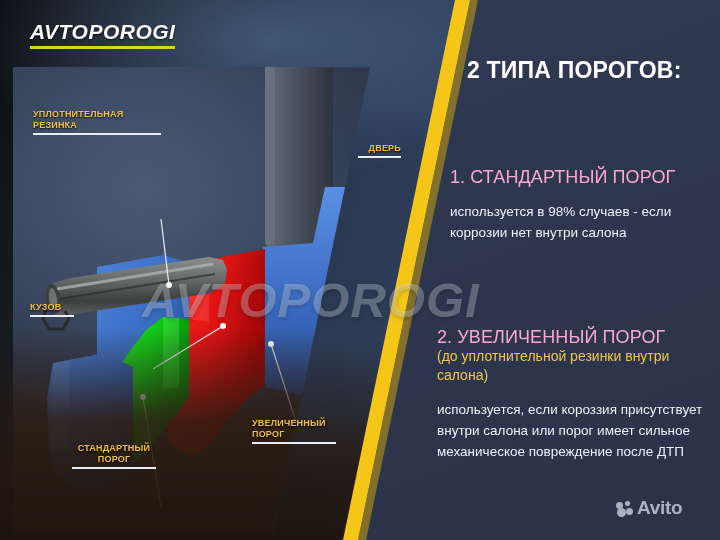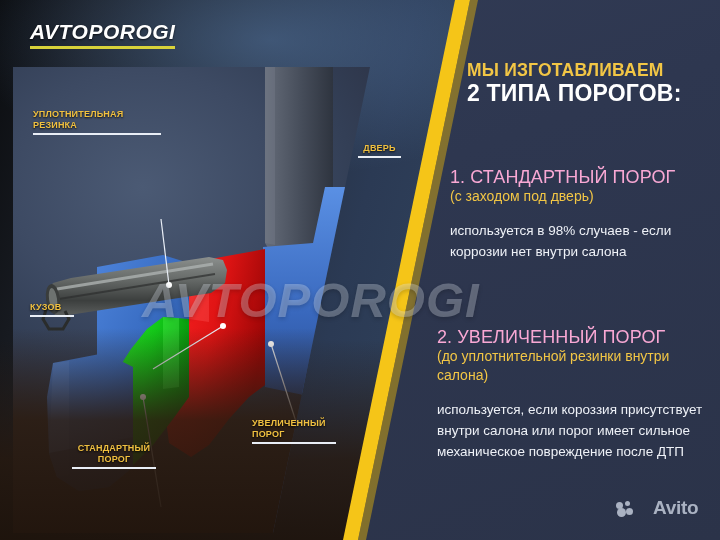--- a/index.html
+++ b/index.html
@@ -58,21 +58,21 @@
     position:absolute; left:0; bottom:0; width:100%; height:205px;
     background:linear-gradient(180deg, rgba(32,22,14,0) 0%, rgba(44,28,16,.88) 45%, rgba(34,21,12,.97) 100%);
   }
   .diagram svg { position:absolute; left:0; top:0; }
 
   
   .dlabel { position:absolute; color:#f0c040; font-size:9px; font-weight:bold; line-height:11px; letter-spacing:.2px; text-shadow:0 1px 2px rgba(0,0,0,.85); }
   .dlabel .rule { height:1.5px; background:#e9eef6; margin-top:2px; }
 
   .lbl-seal   { left:33px; top:109px; width:128px; }
-  .lbl-door   { left:358px; top:143px; width:43px; text-align:center; }
+  .lbl-door   { left:358px; top:143px; width:43px; text-align:right; }
   .lbl-body   { left:30px;  top:302px; width:44px; }
   .lbl-std    { left:72px;  top:443px; width:84px; text-align:center; }
   .lbl-big    { left:252px; top:418px; width:84px; }
 
   
   .watermark {
     position:absolute; left:142px; top:272px;
     font-size:49px; font-weight:bold; font-style:italic; letter-spacing:1px;
     color:rgba(232,238,248,.30);
     white-space:nowrap; pointer-events:none;
@@ -88,21 +88,21 @@
 
   .sec { position:absolute; }
   .sec-title { color:#f9a8d4; font-size:18px; font-weight:normal; line-height:19px; letter-spacing:.1px; }
   .sec-sub   { color:#f2c645; font-size:14px; line-height:19px; }
   .sec-body  { color:#eef1f7; font-size:13.5px; line-height:21px; margin-top:14px; }
 
   .sec1 { left:46px; top:168px; width:270px; }
   .sec2 { left:33px; top:328px; width:283px; }
 
   
-  .avito { position:absolute; left:616px; top:497px; display:flex; align-items:center; gap:20px; }
+  .avito { position:absolute; left:616px; top:497px; display:flex; align-items:center; gap:4px; }
   .avito .dots { position:relative; width:17px; height:15px; }
   .avito .dots i { position:absolute; display:block; border-radius:50%; background:#aab2c2; }
   .avito .d1 { width:7px; height:7px; left:0;   top:1px; }
   .avito .d2 { width:5px; height:5px; left:9px; top:0; }
   .avito .d3 { width:9px; height:9px; left:1px; top:7px; }
   .avito .d4 { width:7px; height:7px; left:10px;top:7px; }
   .avito .word { color:#aab2c2; font-size:19px; font-weight:bold; letter-spacing:-.3px; }
 </style>
 </head>
 <body>
@@ -232,27 +232,25 @@
     <div>УВЕЛИЧЕННЫЙ</div>
     <div>ПОРОГ</div>
     <div class="rule"></div>
   </div>
 
   <div class="watermark">AVTOPOROGI</div>
 
   <div class="rcol">
 
     <div class="headline">
-      <div class="l1">МЫ ИЗГОТАВЛИВАЕМ</div>
       <div class="l2">2 ТИПА ПОРОГОВ:</div>
     </div>
 
     <div class="sec sec1">
       <div class="sec-title">1. СТАНДАРТНЫЙ ПОРОГ</div>
-      <div class="sec-sub">(с заходом под дверь)</div>
       <div class="sec-body">используется в 98% случаев - если коррозии нет внутри салона</div>
     </div>
 
     <div class="sec sec2">
       <div class="sec-title">2. УВЕЛИЧЕННЫЙ ПОРОГ</div>
       <div class="sec-sub">(до уплотнительной резинки внутри салона)</div>
       <div class="sec-body">используется, если короззия присутствует внутри салона или порог имеет сильное механическое повреждение после ДТП</div>
     </div>
 
   </div>

